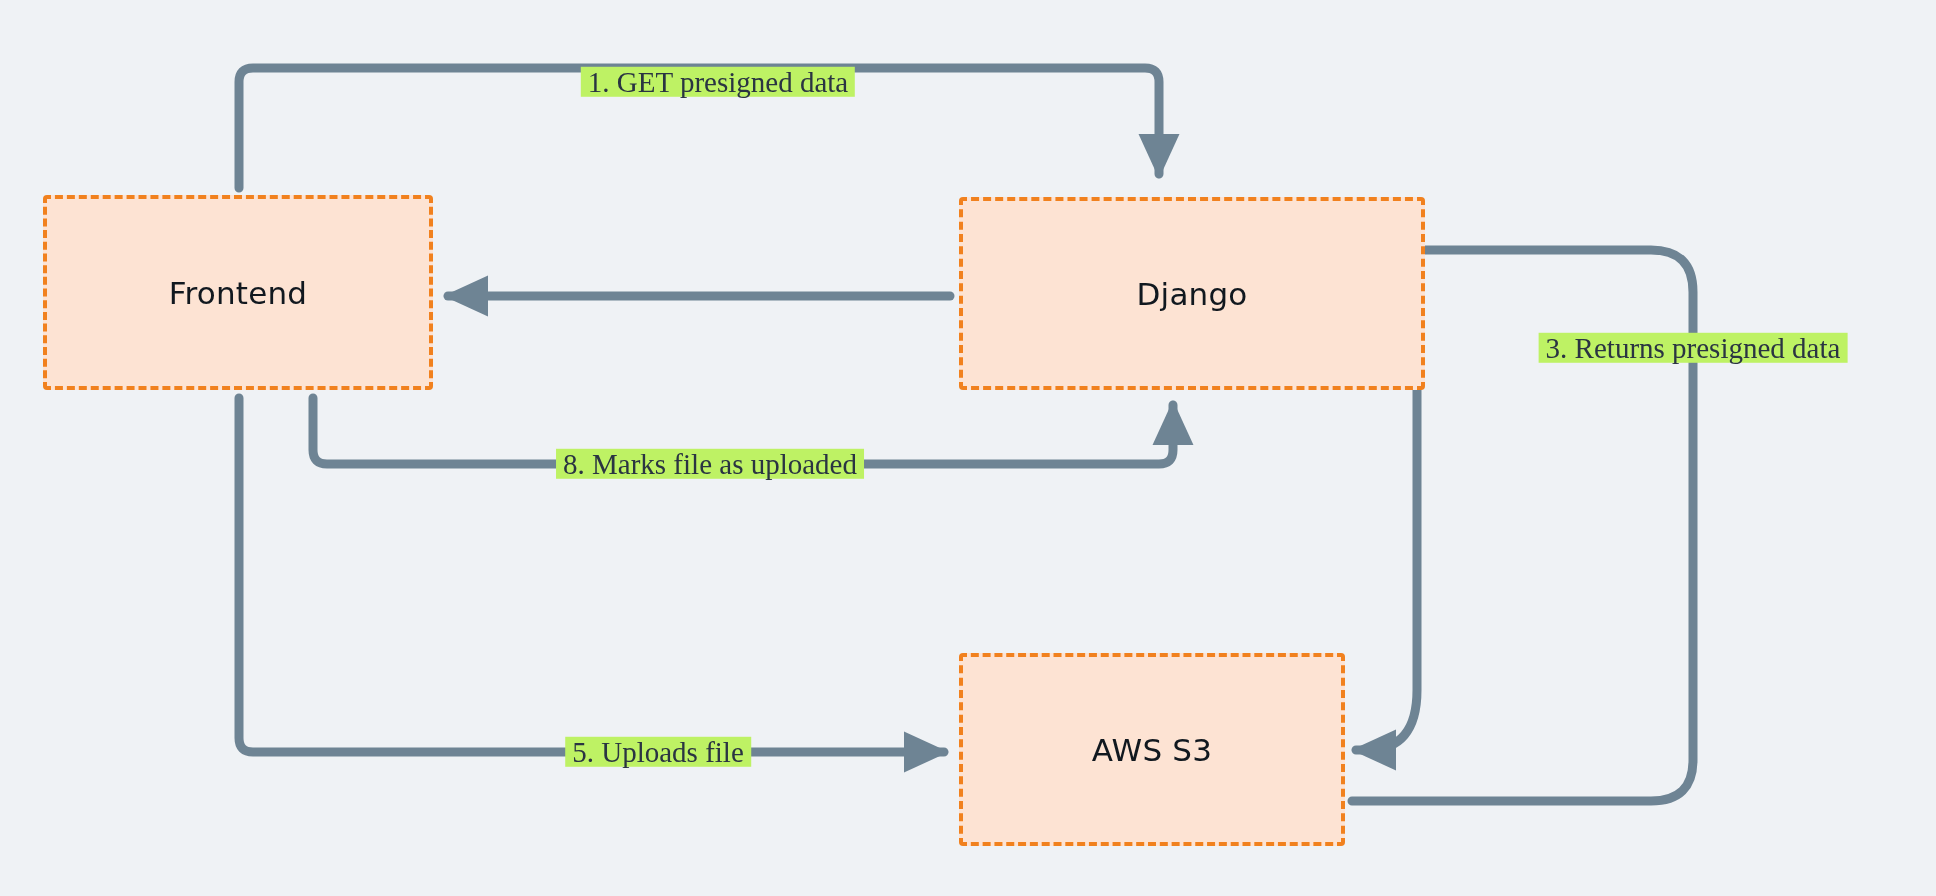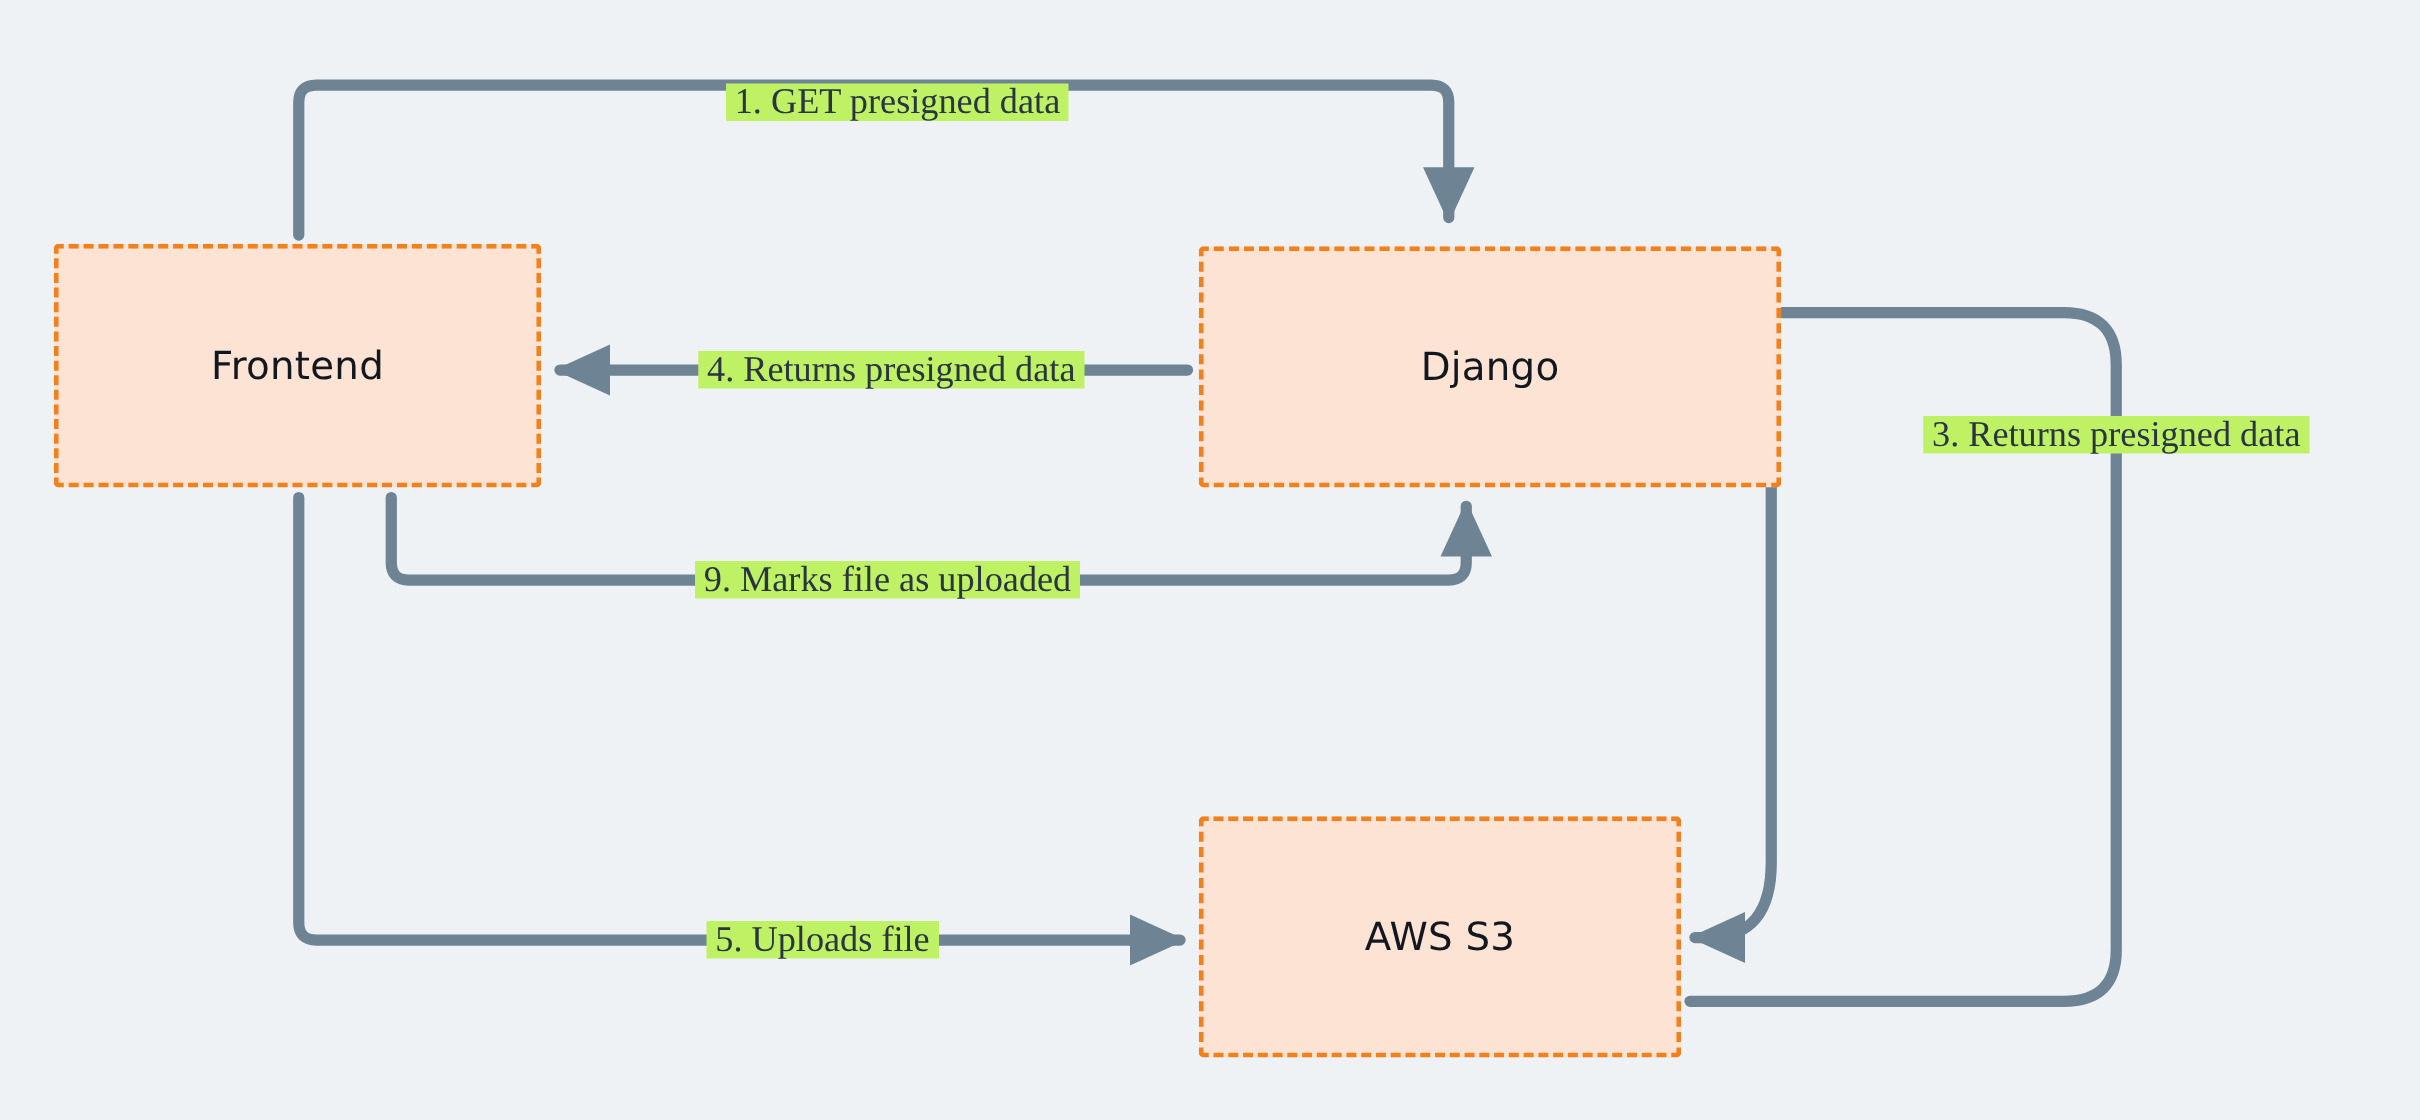--- a/index.html
+++ b/index.html
@@ -93,19 +93,18 @@
 
   <div class="node" style="left:959px; top:653px; width:386px; height:193px;">
     <span class="node-label">AWS S3</span>
   </div>
 
   <div class="edge-label" style="left:718px; top:82px;">1. GET presigned data</div>
 
 
   <div class="edge-label" style="left:1693px; top:348px;">3. Returns presigned data</div>
 
-  <div class="edge-label" style="left:713px; top:296px;">4. Returns presigned data</div>
 
   <div class="edge-label" style="left:658px; top:752px;">5. Uploads file</div>
 
-  <div class="edge-label" style="left:710px; top:464px;">9. Marks file as  uploaded</div>
+  <div class="edge-label" style="left:710px; top:464px;">8. Marks file as  uploaded</div>
 
 </div>
 
 </body></html>

